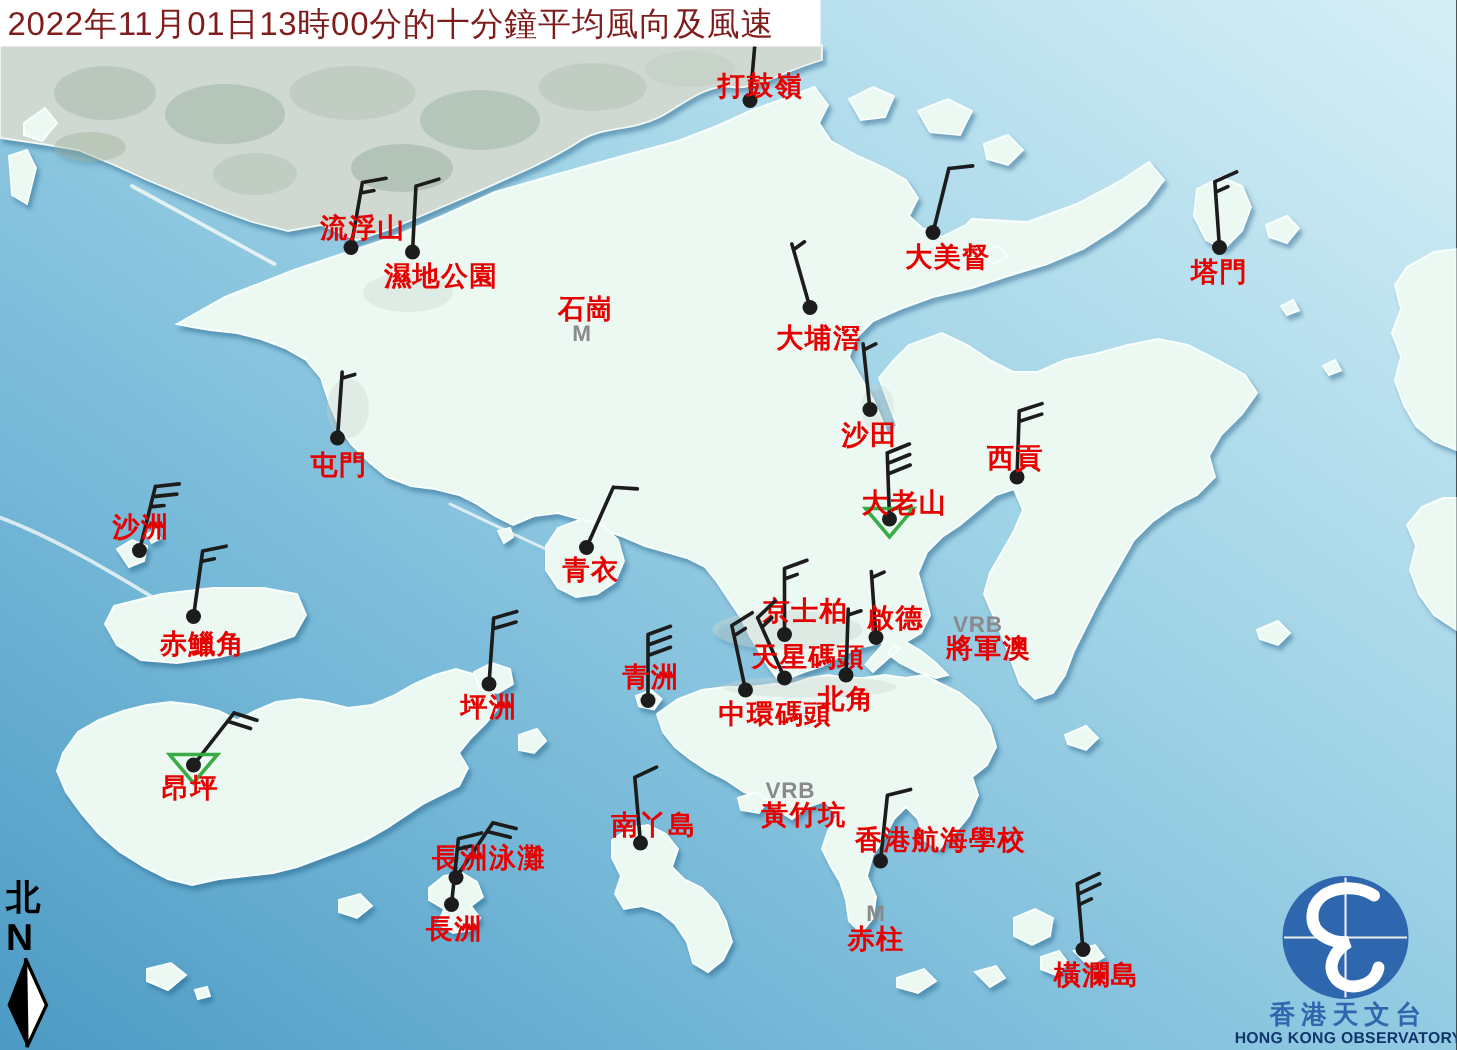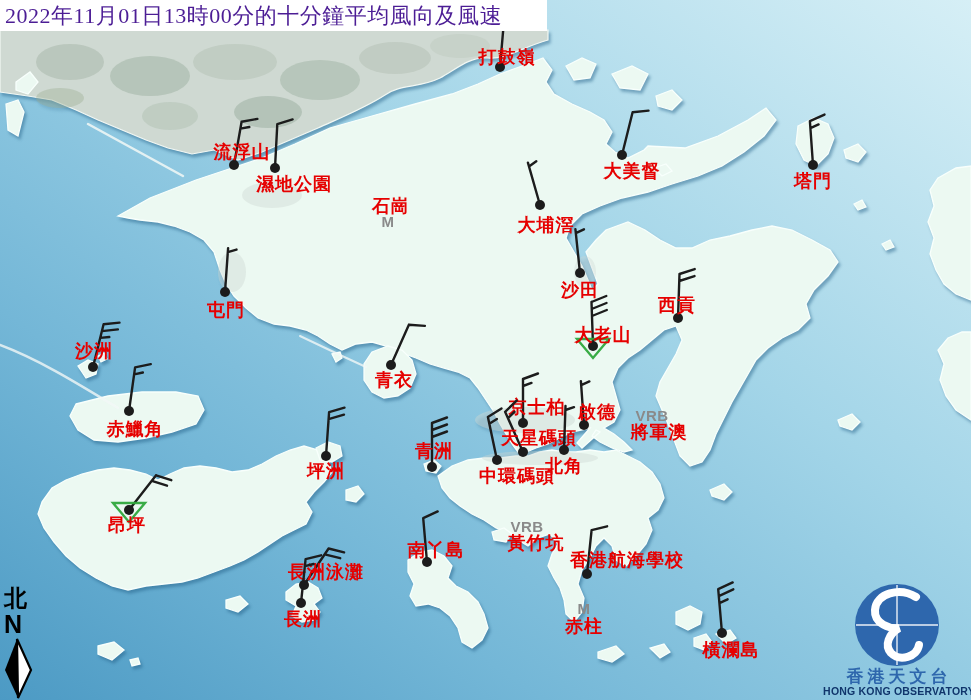--- a/index.html
+++ b/index.html
@@ -1,22 +1,22 @@
 <!DOCTYPE html>
 <html><head>
 <meta charset="utf-8">
 <style>
   html,body{margin:0;padding:0;background:#222;}
   .stage{position:relative;width:971px;height:700px;overflow:hidden;
          font-family:"Liberation Serif","DejaVu Serif",serif;}
   .stage svg.map{position:absolute;left:0;top:0;}
   .titlebar{position:absolute;left:0;top:0;width:547px;height:31px;background:#ffffff;
             display:flex;align-items:center;box-sizing:border-box;padding-left:5px;z-index:5;}
-  .titlebar span{font-size:22px;color:#4c1d95;letter-spacing:0.5px;white-space:nowrap;
-                 font-family:Liberation Serif, serif;}
+  .titlebar span{font-size:22px;color:#7f1d1d;letter-spacing:0.5px;white-space:nowrap;
+                 font-family:Liberation Sans, sans-serif;}
   .stn-label{fill:var(--label-red,#e60000);font-family:"Liberation Serif","DejaVu Serif",serif;
              font-size:18px;font-weight:700;letter-spacing:1px;}
   .stn-status{fill:var(--status-gray,#8a8a8a);font-family:"Liberation Sans",sans-serif;
               font-size:15px;font-weight:700;letter-spacing:0.5px;}
   .compass-zh{font-size:23px;font-weight:700;fill:#000;font-family:"Liberation Serif",serif;}
   .compass-n{font-size:25px;font-weight:900;fill:#000;font-family:"Liberation Sans",sans-serif;}
   .logo-zh{fill:var(--logo-blue,#2e67ad);font-size:17px;font-weight:700;letter-spacing:4px;
            font-family:"Liberation Serif",serif;}
   .logo-en{fill:var(--logo-navy,#10356b);font-size:10.5px;font-weight:700;letter-spacing:0.2px;
            font-family:"Liberation Sans",sans-serif;}

